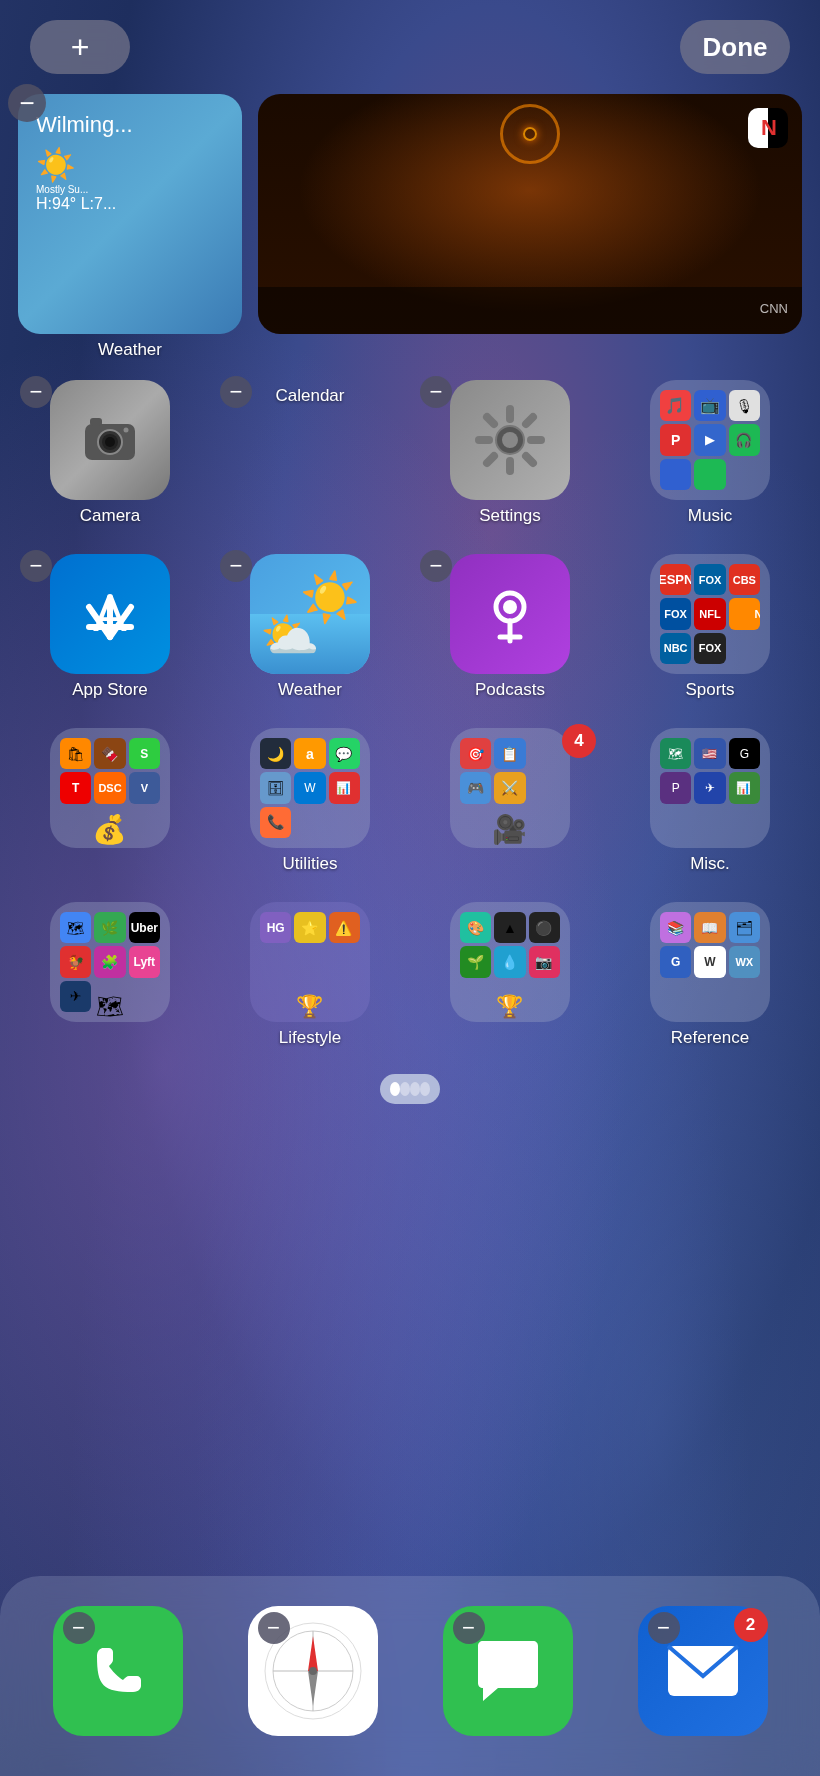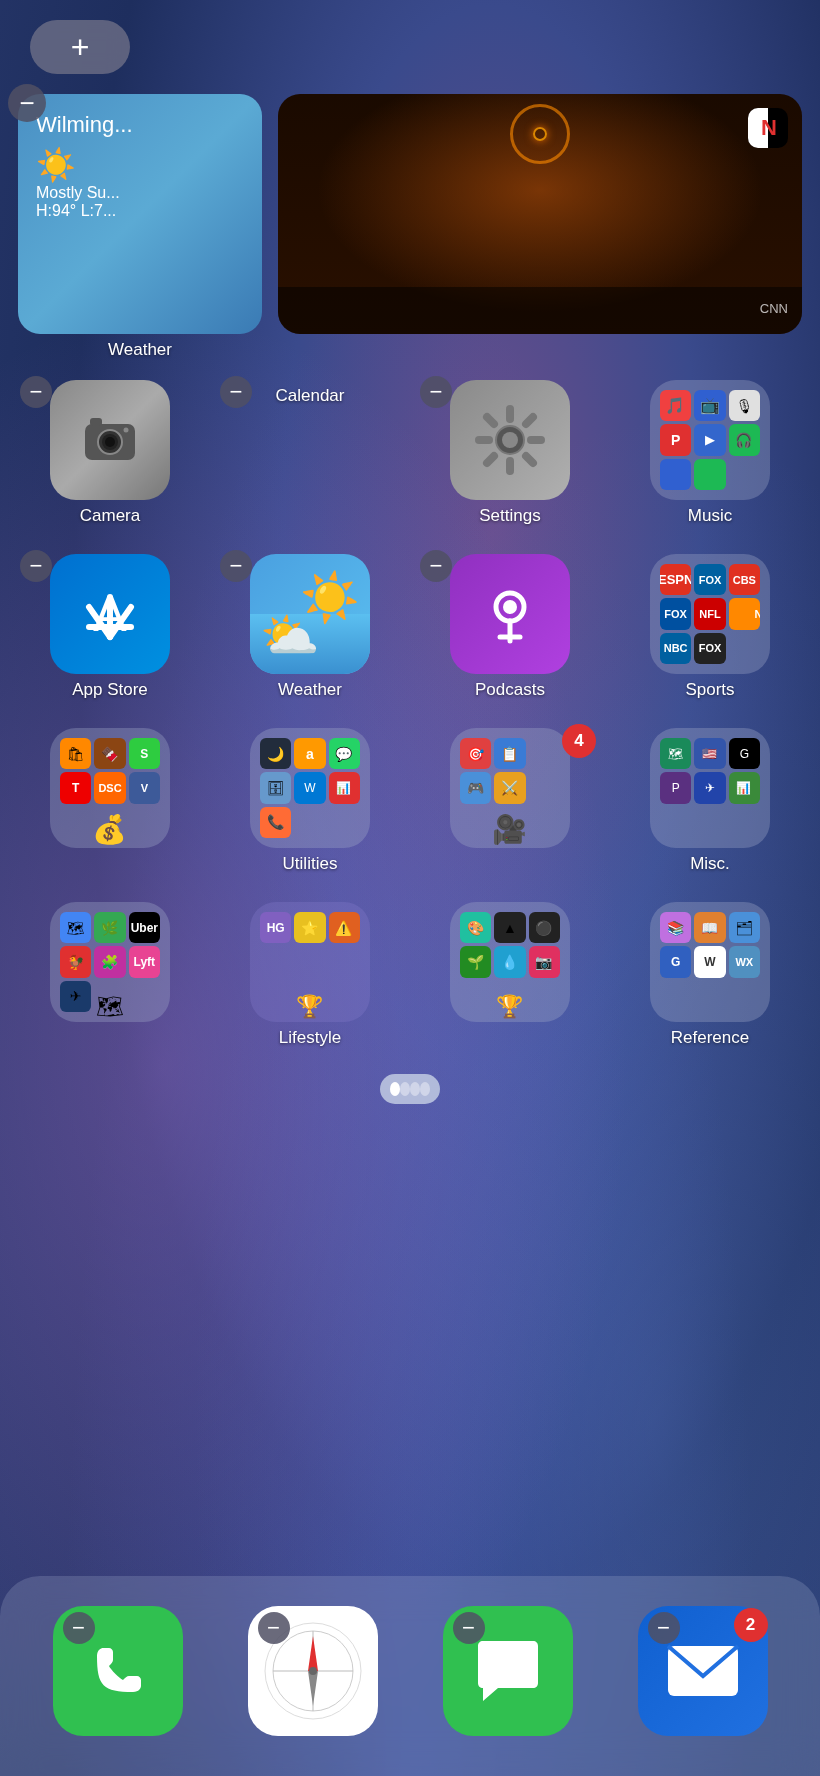--- a/index.html
+++ b/index.html
@@ -72,33 +72,33 @@
       color: #fff;
       font-size: 26px;
       font-weight: 300;
       z-index: 10;
       top: -10px;
       left: -10px;
       cursor: pointer;
     }
     .widget-weather {
       position: relative;
-      width: 244px;
+      width: 224px;
       height: 240px;
       border-radius: 22px;
       background: linear-gradient(135deg, #4a90c4 0%, #5baad4 50%, #3a7ab4 100%);
       padding: 18px;
       color: #fff;
       flex-shrink: 0;
       overflow: hidden;
     }
     .widget-weather .city { font-size: 22px; font-weight: 500; }
     .widget-weather .temp { font-size: 52px; font-weight: 200; }
     .widget-weather .sun-icon { font-size: 32px; margin-top: 8px; }
-    .widget-weather .condition { font-size: 16px; }
+    .widget-weather .condition { font-size: 10px; }
     .widget-weather .hi-lo { font-size: 16px; }
 
     .widget-news {
       position: relative;
       flex: 1;
       height: 240px;
       border-radius: 22px;
       overflow: hidden;
     }
     .widget-news-bg {
@@ -356,20 +356,21 @@
 
   </style>
 </head>
 <body>
 
 <div class="wallpaper"></div>
 <div class="screen">
 
   <div class="top-bar">
     <button class="top-btn top-btn-plus">+</button>
+    <button class="top-btn top-btn-done">Done</button>
   </div>
 
   <div class="widgets-row">
 
     <div class="widget-wrapper">
       <div style="position:relative;">
         <div class="remove-badge">−</div>
         <div class="widget-weather">
           <div class="city">Wilming...</div>
           <div class="sun-icon">☀️</div>

